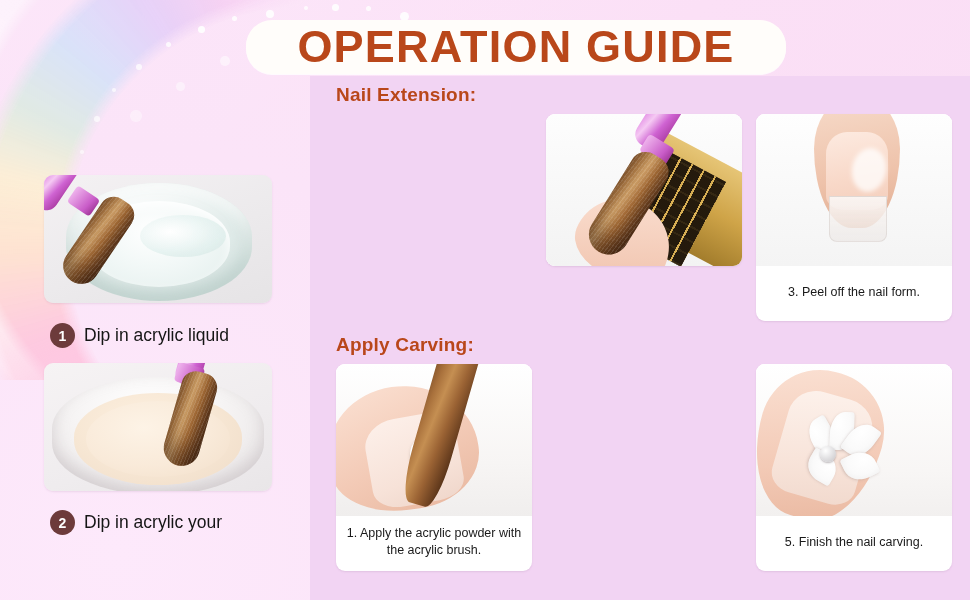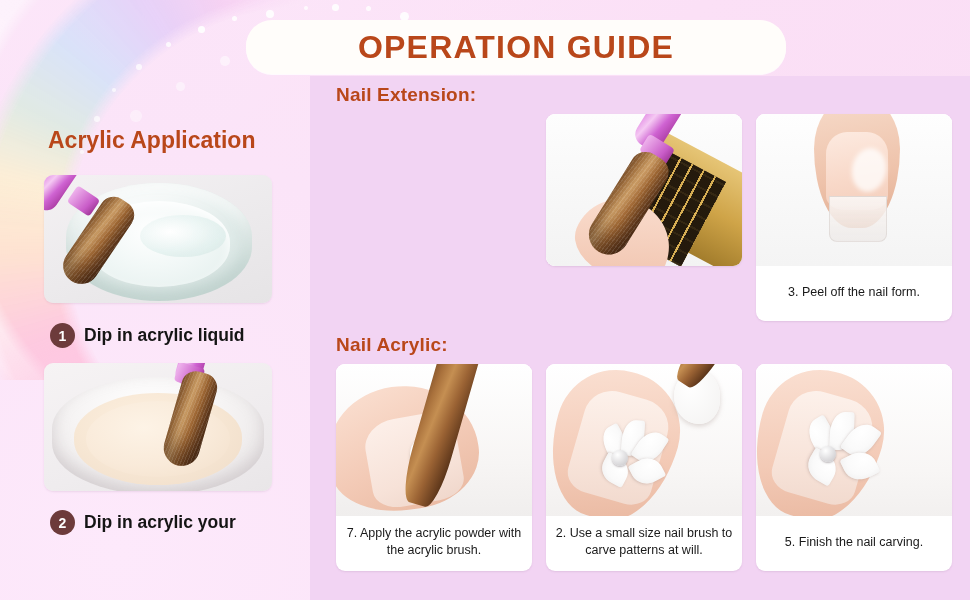--- a/index.html
+++ b/index.html
@@ -59,21 +59,21 @@
 
   
   .title-banner{
     position:absolute;left:246px;top:20px;width:540px;height:54px;
     background:#fffdfa;border-radius:26px;
     box-shadow:0 1px 0 rgba(255,255,255,.8);
   }
   .title{
     position:absolute;left:246px;top:16px;width:540px;height:62px;
     display:flex;align-items:center;justify-content:center;
-    font-size:32px;font-weight:bold;letter-spacing:1.2px;
+    font-size:45px;font-weight:bold;letter-spacing:1.2px;
     color:#b9471a;white-space:nowrap;
   }
 
   
   .right-panel{
     position:absolute;left:310px;top:76px;width:660px;height:524px;
     background:#f2d4f3;
   }
 
   .section-title{
@@ -110,21 +110,21 @@
   #left-photo-2{top:363px;}
 
   .step-row{position:absolute;left:50px;display:flex;align-items:center;gap:9px;}
   #step-row-1{top:323px;}
   #step-row-2{top:510px;}
   .badge{
     width:25px;height:25px;border-radius:50%;background:#6d3b3b;color:#fff;
     display:flex;align-items:center;justify-content:center;
     font-size:14px;font-weight:bold;flex:none;
   }
-  .step-label{font-size:17.5px;font-weight:bold;color:#151515;white-space:nowrap;}
+  .step-label{font-size:17.5px;font-weight:normal;color:#151515;white-space:nowrap;}
 
   
   .scene{position:absolute;inset:0;}
 
   
   .jar-bg{position:absolute;inset:0;background:linear-gradient(160deg,#f4f1f3 0%,#eceaec 55%,#e6e4e6 100%);}
   .jar{
     position:absolute;left:22px;top:8px;width:186px;height:118px;border-radius:50%/46%;
     background:radial-gradient(ellipse at 40% 32%, #ffffff 0%, #eef4f3 35%, #dfeae8 60%, #cfdedb 100%);
     box-shadow:inset 0 -10px 18px rgba(160,185,180,.5), inset 0 8px 14px rgba(255,255,255,.9);
@@ -315,21 +315,20 @@
       <div class="sp" style="left:410px;top:222px;width:12px;height:12px;opacity:.45;"></div>
       <div class="sp" style="left:470px;top:216px;width:10px;height:10px;opacity:.45;"></div>
       <div class="sp" style="left:250px;top:290px;width:12px;height:12px;opacity:.4;"></div>
       <div class="sp" style="left:296px;top:262px;width:9px;height:9px;opacity:.45;"></div>
     </div>
   </div>
 
   <div class="title-banner"></div>
   <div class="title">OPERATION GUIDE</div>
 
-  <div class="left-title">Acrylic Application</div>
 
   <div class="left-photo" id="left-photo-1">
     <div class="scene">
       <div class="jar-bg"></div>
       <div class="jar"></div>
       <div class="jar-inner"></div>
       <div class="liq"></div>
       <div class="brush-handle" style="left:6px;top:-46px;transform:rotate(34deg);"></div>
       <div class="brush-ferrule" style="left:26px;top:16px;transform:rotate(34deg);"></div>
       <div class="brush-head" style="left:36px;top:18px;transform:rotate(34deg);"></div>
@@ -383,53 +382,35 @@
           <div class="ex3-bg"></div>
           <div class="finger3"></div>
           <div class="nail3"></div>
           <div class="tip3"></div>
           <div class="nail-shine" style="left:96px;top:34px;width:34px;height:44px;transform:rotate(10deg);"></div>
         </div>
       </div>
       <div class="caption">3. Peel off the nail form.</div>
     </div>
 
-    <div class="section-title" id="nail-carving-title">Nail Acrylic:</div>
+    <div class="section-title" id="nail-carving-title">Apply Carving:</div>
 
     <div class="card r2 c1">
       <div class="photo">
         <div class="scene">
           <div class="cv1-bg"></div>
           <div class="cv-finger"></div>
           <div class="cv-nail"></div>
           <div class="cv-dot"></div>
           <div class="cv-brush"></div>
         </div>
       </div>
-      <div class="caption">7. Apply the acrylic powder with the acrylic brush.</div>
-    </div>
-
-    <div class="card r2 c2">
-      <div class="photo">
-        <div class="scene">
-          <div class="cv2-bg"></div>
-          <div class="cv2-finger"></div>
-          <div class="cv2-nail"></div>
-          <div class="blob" style="left:128px;top:6px;width:46px;height:54px;"></div>
-          <div class="cv-brush" style="left:156px;top:-90px;width:30px;height:120px;transform:rotate(34deg);"></div>
-          <div class="petal" style="left:58px;top:62px;width:22px;height:34px;transform:rotate(-28deg);"></div>
-          <div class="petal" style="left:76px;top:56px;width:22px;height:36px;transform:rotate(4deg);"></div>
-          <div class="petal" style="left:92px;top:66px;width:24px;height:34px;transform:rotate(34deg);"></div>
-          <div class="petal" style="left:88px;top:92px;width:26px;height:30px;transform:rotate(62deg);"></div>
-          <div class="petal" style="left:56px;top:92px;width:26px;height:28px;transform:rotate(118deg);"></div>
-          <div class="rhine" style="left:66px;top:86px;"></div>
-        </div>
-      </div>
-      <div class="caption">2. Use a small size nail brush to carve patterns at will.</div>
-    </div>
+      <div class="caption">1. Apply the acrylic powder with the acrylic brush.</div>
+    </div>
+
 
     <div class="card r2 c3">
       <div class="photo">
         <div class="scene">
           <div class="cv2-bg"></div>
           <div class="cv2-finger" style="left:0px;"></div>
           <div class="cv2-nail" style="left:24px;"></div>
           <div class="petal" style="left:54px;top:54px;width:24px;height:36px;transform:rotate(-30deg);"></div>
           <div class="petal" style="left:74px;top:48px;width:24px;height:38px;transform:rotate(2deg);"></div>
           <div class="petal" style="left:92px;top:58px;width:26px;height:36px;transform:rotate(36deg);"></div>

